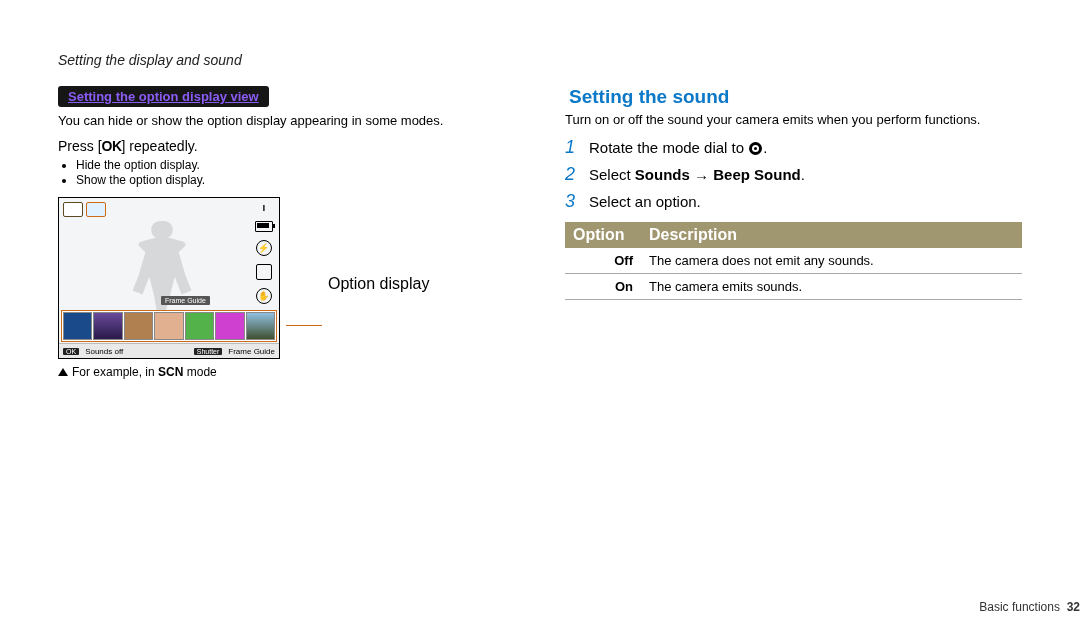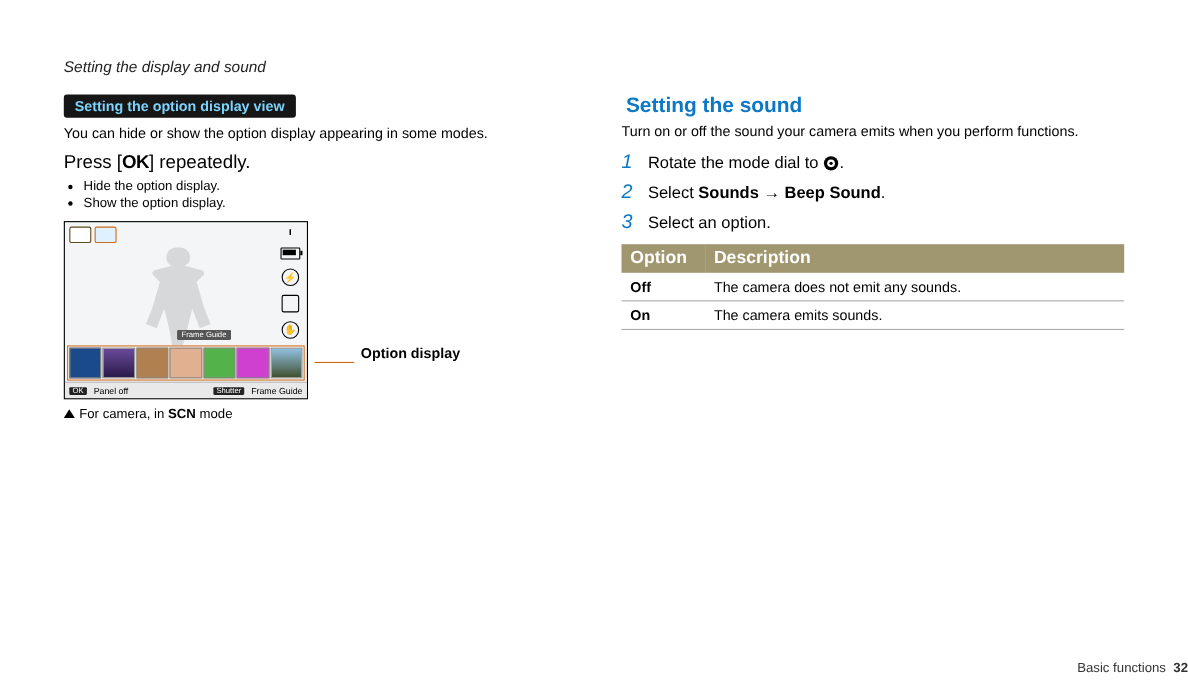--- a/index.html
+++ b/index.html
@@ -31,29 +31,30 @@
     margin-bottom:18px;
   }
   .cols{
     display:flex;
     gap:50px;
   }
   .col{flex:1;min-width:0;}
   .pill{
     display:inline-block;
     background:#161616;
-    color:#7dd3fc;
+    color:#8b5cf6;
     font-weight:600;
     font-size:13px;
     padding:3px 10px;
     border-radius:3px;
     margin-bottom:6px;
+    text-decoration:underline;
   }
   .intro{font-size:13px;margin-bottom:10px;}
-  .press{font-size:17px;margin:6px 0 4px 0;}
+  .press{font-size:14px;margin:6px 0 4px 0;}
   .okbtn{
     font-family:Arial,sans-serif;
     font-weight:700;
     letter-spacing:-0.5px;
   }
   ul.bullets{margin:2px 0 10px 0;padding-left:18px;}
   ul.bullets li{font-size:12px;margin:1px 0;}
 
   
   .lcd-wrap{display:flex;align-items:flex-start;gap:6px;}
@@ -94,21 +95,21 @@
   .filmstrip .th.b6{background:#d040d0;}
   .filmstrip .th.b7{background:linear-gradient(#90c0e0,#405030);}
   .lcd-bottom{
     position:absolute;bottom:0;left:0;right:0;height:14px;
     background:#e9e9e9;border-top:1px solid #bbb;
     display:flex;align-items:center;font-size:8px;padding:0 4px;gap:6px;
   }
   .lcd-bottom .tag{background:#222;color:#fff;padding:0 3px;border-radius:1px;font-size:7px;}
   .lcd-bottom .spacer{flex:1;}
   .callout-line{width:36px;height:1px;background:#c96a16;margin-top:128px;}
-  .callout-text{font-size:13px;margin-top:112px;font-weight:bold;}
+  .callout-text{font-size:16px;margin-top:78px;}
 
   .example{font-size:12px;margin-top:6px;}
   .tri{display:inline-block;width:0;height:0;border-left:5px solid transparent;border-right:5px solid transparent;border-bottom:8px solid #000;margin-right:4px;vertical-align:baseline;}
 
   
   h2.blue{color:var(--blue);font-size:19px;font-weight:700;margin:0 0 4px 4px;}
   .steps{margin-top:8px;}
   .step{display:flex;gap:10px;margin:6px 0;align-items:baseline;font-size:15px;}
   .step .num{color:var(--blue);font-style:italic;font-size:18px;font-weight:400;width:14px;}
   .step b{font-weight:700;}
@@ -116,21 +117,21 @@
     display:inline-block;width:13px;height:13px;border-radius:50%;
     background:#000;vertical-align:-2px;position:relative;margin:0 1px;
   }
   .gear:before{content:"";position:absolute;inset:3px;border-radius:50%;background:#fff;}
   .gear:after{content:"";position:absolute;inset:5px;border-radius:50%;background:#000;}
 
   
   .tbl{margin-top:10px;border-collapse:collapse;width:100%;}
   .tbl th{background:var(--olive);color:#fff;text-align:left;font-weight:600;font-size:16px;padding:4px 8px;}
   .tbl td{font-size:13px;padding:5px 8px;border-bottom:1px solid #aaa;}
-  .tbl td:first-child{font-weight:600;width:60px;}
+  .tbl td:first-child{font-weight:600;width:60px;text-align:right;}
 
   .footer{
     position:absolute;bottom:16px;left:0;right:0;
     text-align:right;font-size:12px;color:#333;
   }
   .footer b{font-weight:700;}
 </style>
 </head>
 <body>
 
@@ -175,32 +176,32 @@
             <div class="th b1"></div>
             <div class="th b2"></div>
             <div class="th b3"></div>
             <div class="th b4"></div>
             <div class="th b5"></div>
             <div class="th b6"></div>
             <div class="th b7"></div>
           </div>
           <div class="lcd-bottom">
             <span class="tag">OK</span>
-            <span>Panel off</span>
+            <span>Sounds off</span>
             <span class="spacer"></span>
             <span class="tag">Shutter</span>
             <span>Frame Guide</span>
           </div>
         </div>
         <div class="callout-line"></div>
         <div class="callout-text">Option display</div>
       </div>
 
       <div class="example">
-        <span class="tri"></span><span>For camera, in </span><span style="font-weight:600">SCN</span><span> mode</span>
+        <span class="tri"></span><span>For example, in </span><span style="font-weight:600">SCN</span><span> mode</span>
       </div>
     </div>
 
     <div class="col">
       <h2 class="blue">Setting the sound</h2>
       <div class="intro">Turn on or off the sound your camera emits when you perform functions.</div>
 
       <div class="steps">
         <div class="step">
           <div class="num">1</div>

